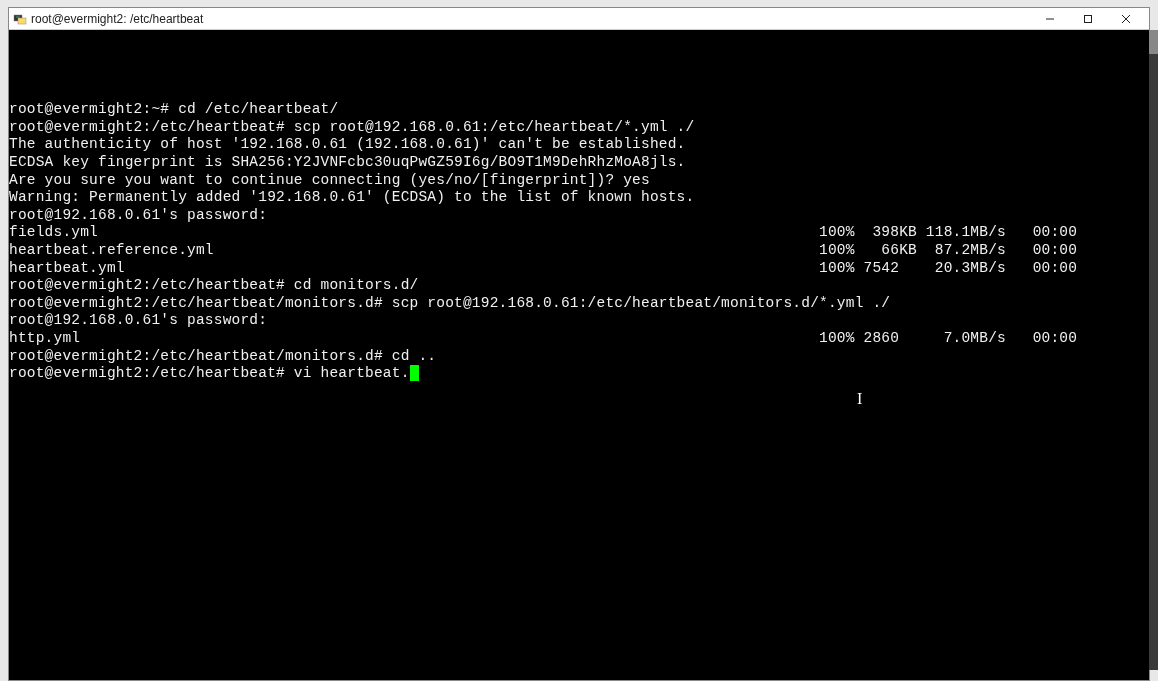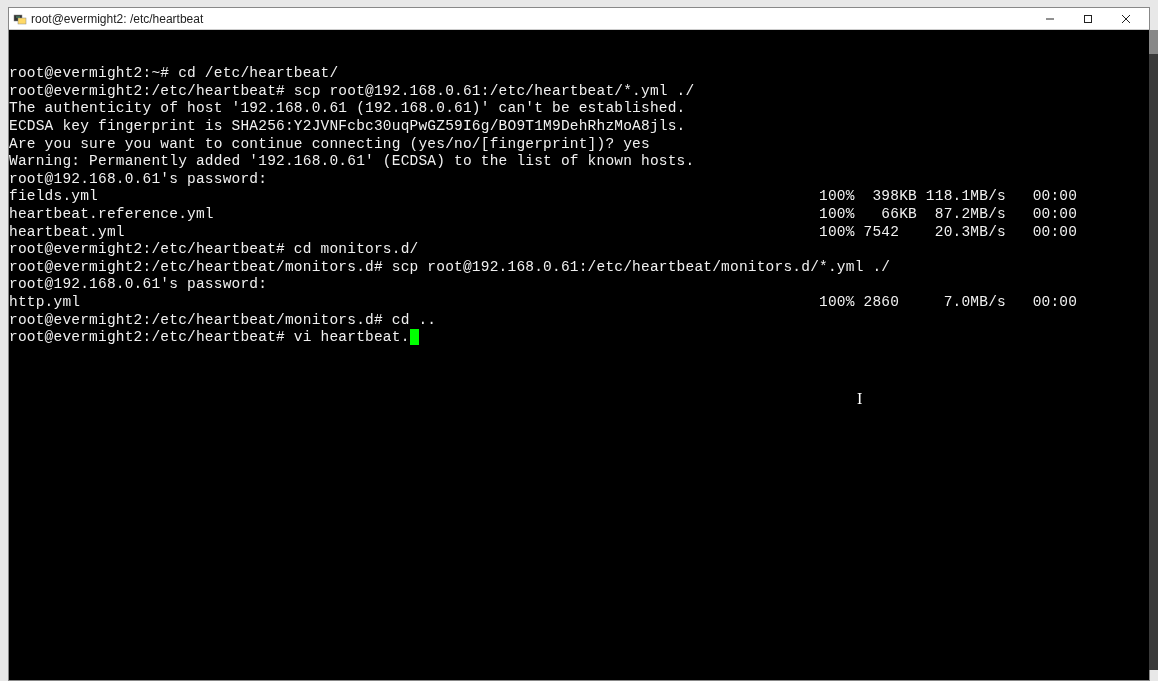--- a/index.html
+++ b/index.html
@@ -69,20 +69,21 @@
       font-size: 14.5px;
       line-height: 17.6px;
       padding: 0;
       position: relative;
       overflow: hidden;
       white-space: pre;
       letter-spacing: 0.2px;
     }
     .terminal-content {
       white-space: pre;
+      margin-top: 36px;
     }
     .cursor {
       display: inline-block;
       width: 9px;
       height: 16px;
       background: #00ff00;
       vertical-align: text-bottom;
     }
     .text-cursor {
       position: absolute;

